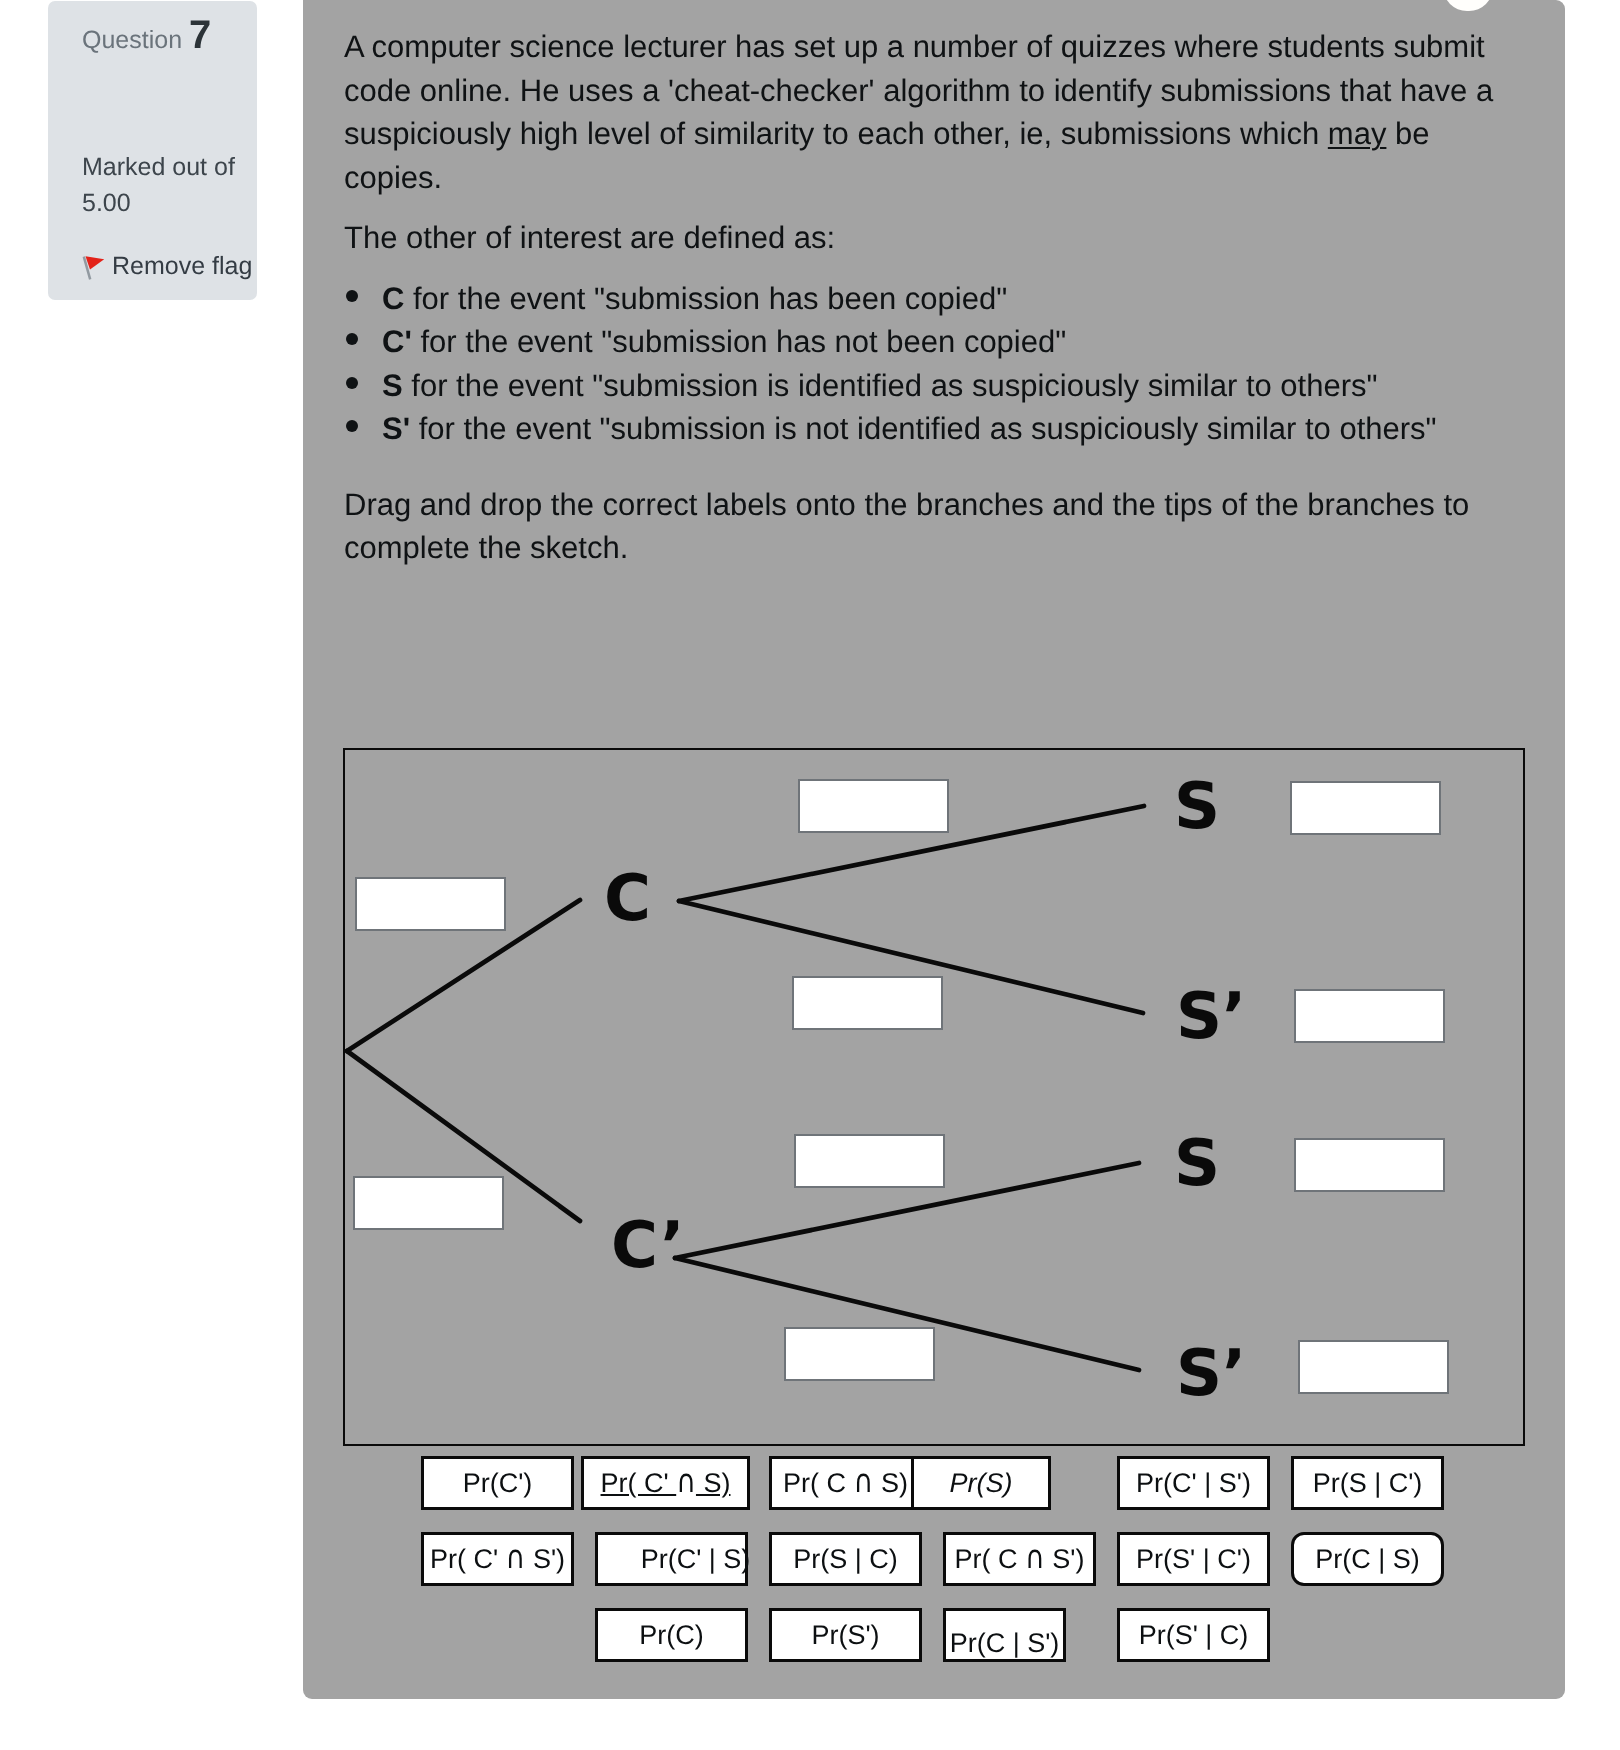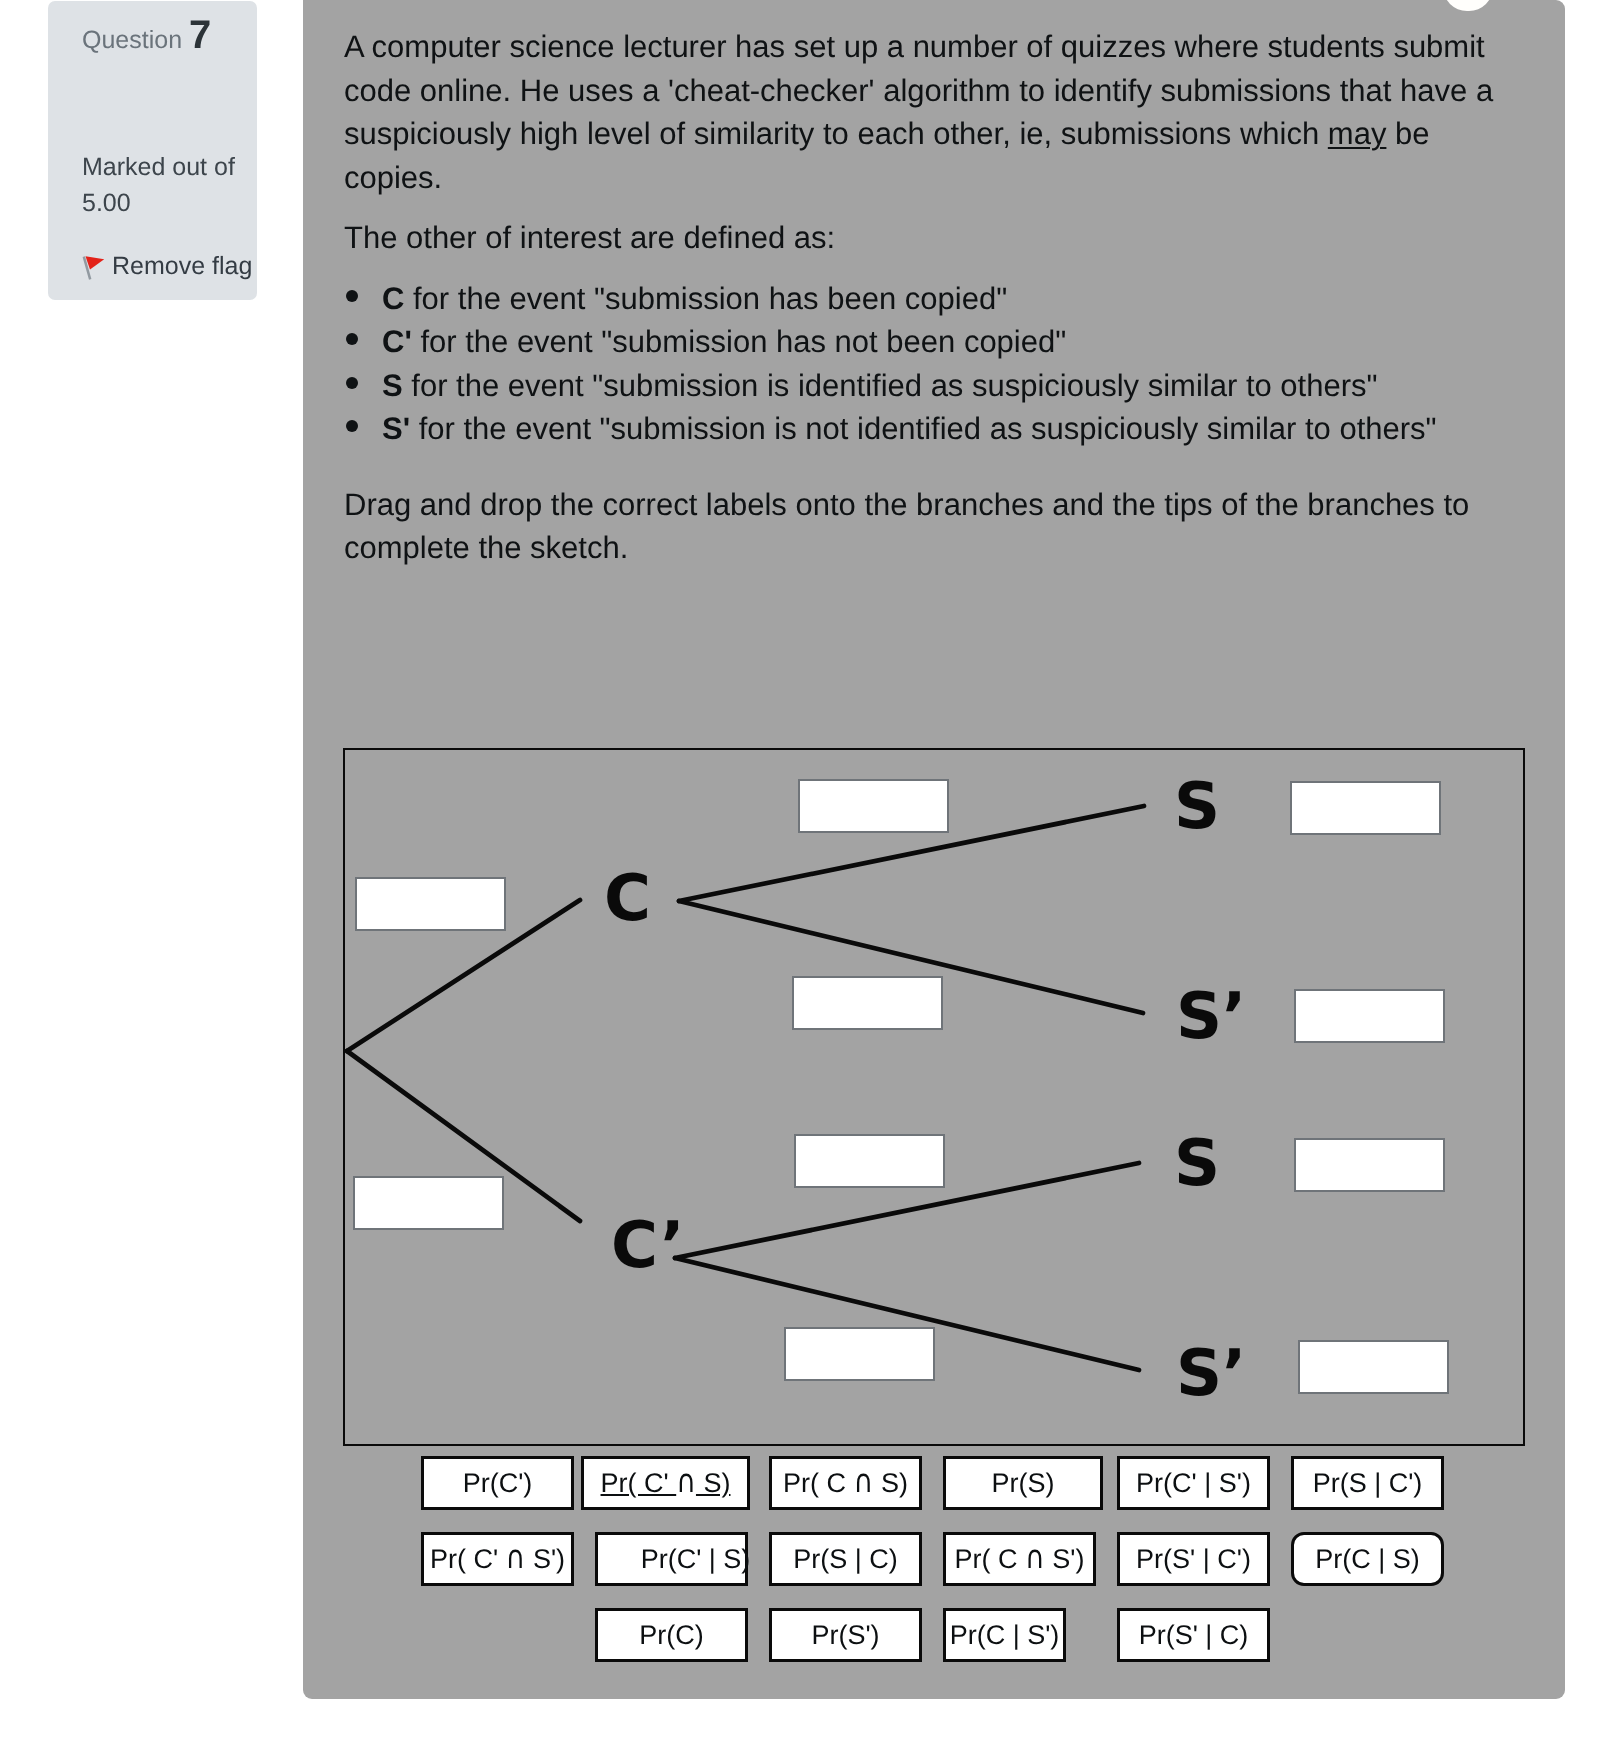--- a/index.html
+++ b/index.html
@@ -154,21 +154,21 @@
       <div class="chiprow" style="top:7px;">
         <div class="chip" style="left:118px; width:153px;">
             <span class="chiptext">Pr(C')</span>
           </div>
         <div class="chip" style="left:278px; width:169px;text-decoration:underline;">
             <span class="chiptext">Pr(&nbsp;C'&nbsp;<span class="cap">∩</span>&nbsp;S)</span>
           </div>
         <div class="chip" style="left:466px; width:153px;">
             <span class="chiptext">Pr(&nbsp;C&nbsp;<span class="cap">∩</span>&nbsp;S)</span>
           </div>
-        <div class="chip" style="left:640px; width:160px;">
+        <div class="chip" style="left:608px; width:140px;font-style:italic;">
             <span class="chiptext">Pr(S)</span>
           </div>
         <div class="chip" style="left:814px; width:153px;">
             <span class="chiptext">Pr(C' | S')</span>
           </div>
         <div class="chip" style="left:988px; width:153px;">
             <span class="chiptext">Pr(S | C')</span>
           </div>
       </div>
       <div class="chiprow" style="top:83px;">
@@ -191,21 +191,21 @@
             <span class="chiptext">Pr(C | S)</span>
           </div>
       </div>
       <div class="chiprow" style="top:159px;">
         <div class="chip" style="left:292px; width:153px;">
             <span class="chiptext">Pr(C)</span>
           </div>
         <div class="chip" style="left:466px; width:153px;">
             <span class="chiptext">Pr(S')</span>
           </div>
-        <div class="chip" style="left:640px; width:123px;">
+        <div class="chip" style="left:640px; width:123px;align-items:flex-end;">
             <span class="chiptext">Pr(C | S')</span>
           </div>
         <div class="chip" style="left:814px; width:153px;">
             <span class="chiptext">Pr(S' | C)</span>
           </div>
       </div>
     </div>
 
   </div>
 </div>

